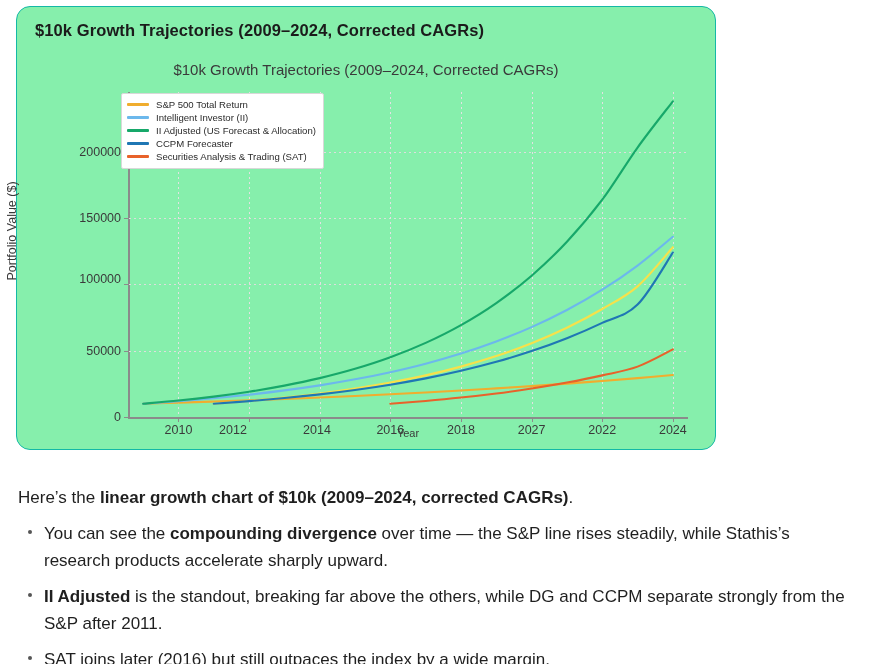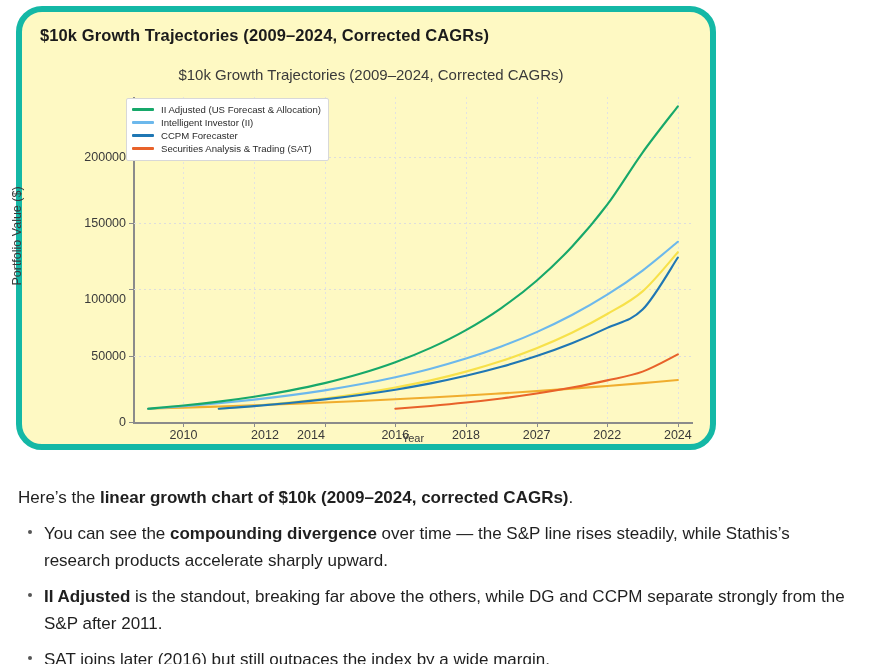--- a/index.html
+++ b/index.html
@@ -5,21 +5,21 @@
   html,body{margin:0;padding:0;}
   body{
     width:870px;height:664px;overflow:hidden;background:#ffffff;
     font-family:"Liberation Sans",sans-serif;color:#1f1f1f;
   }
   .page{width:870px;height:664px;position:relative;box-sizing:border-box;}
 
   
   .card{
     position:absolute;left:16px;top:6px;width:700px;height:444px;
-    background:#fef9c3;border:6px solid #14b8a6;border-radius:26px;
+    background:#86efac;border:1px solid #14b8a6;border-radius:14px;
     box-sizing:border-box;
   }
   .card-title{
     position:absolute;left:18px;top:14px;
     font-size:16.5px;font-weight:bold;color:#1b1b1b;letter-spacing:.1px;
     white-space:nowrap;
   }
 
   
   .figure{position:absolute;left:0;top:44px;width:698px;height:398px;}
@@ -110,31 +110,31 @@
       <div class="axis-bottom"></div>
 
       <div class="ylabel">Portfolio Value ($)</div>
       <div class="xlabel">Year</div>
 
       <div id="ticks-layer">
           <div class="ytick-label" style="top: 366px; right: 594px;">0</div>
           <div class="ytick-mark" style="top: 366px;"></div>
           <div class="ytick-label" style="top: 299.673px; right: 594px; margin-left: 24px;">50000</div>
           <div class="ytick-mark" style="top: 299.673px;"></div>
-          <div class="ytick-label" style="top: 243px; right: 594px;">100000</div>
+          <div class="ytick-label" style="top: 228px; right: 594px;">100000</div>
           <div class="ytick-mark" style="top: 233.347px;"></div>
           <div class="ytick-label" style="top: 167.02px; right: 594px;">150000</div>
           <div class="ytick-mark" style="top: 167.02px;"></div>
           <div class="ytick-label" style="top: 100.694px; right: 594px;">200000</div>
           <div class="ytick-mark" style="top: 100.694px;"></div>
           <div class="xtick-label" style="left: 161.443px;">2010</div>
           <div class="xtick-mark" style="left: 161.443px;"></div>
-          <div class="xtick-label" style="left: 243px; text-align: center;">2012</div>
+          <div class="xtick-label" style="left: 216px; text-align: center;">2012</div>
           <div class="xtick-mark" style="left: 232.076px;"></div>
-          <div class="xtick-label" style="left: 289px;">2014</div>
+          <div class="xtick-label" style="left: 300px;">2014</div>
           <div class="xtick-mark" style="left: 302.709px;"></div>
           <div class="xtick-label" style="left: 373.342px;">2016</div>
           <div class="xtick-mark" style="left: 373.342px;"></div>
           <div class="xtick-label" style="left: 443.975px;">2018</div>
           <div class="xtick-mark" style="left: 443.975px;"></div>
           <div class="xtick-label" style="left: 514.608px;">2027</div>
           <div class="xtick-mark" style="left: 514.608px;"></div>
           <div class="xtick-label" style="left: 585.241px;">2022</div>
           <div class="xtick-mark" style="left: 585.241px;"></div>
           <div class="xtick-label" style="left: 655.873px;">2024</div>
@@ -159,26 +159,30 @@
         <svg class="lines" id="lines-svg" viewBox="0 0 558 325" preserveAspectRatio="none">
             <path d="M14.13,311.73C20.01,311.56 37.67,311.04 49.44,310.67C61.22,310.31 72.99,309.93 84.76,309.53C96.53,309.14 108.30,308.73 120.08,308.30C131.85,307.87 143.62,307.42 155.39,306.96C167.16,306.49 178.94,306.01 190.71,305.51C202.48,305.01 214.25,304.50 226.03,303.96C237.80,303.42 249.57,302.86 261.34,302.28C273.11,301.69 284.89,301.09 296.66,300.46C308.43,299.83 320.20,299.17 331.97,298.50C343.75,297.82 355.52,297.12 367.29,296.39C379.06,295.65 390.84,294.89 402.61,294.09C414.38,293.30 426.15,292.48 437.92,291.62C449.70,290.77 461.47,289.88 473.24,288.96C485.01,288.03 496.78,287.08 508.56,286.08C520.33,285.08 537.99,283.49 543.87,282.98" fill="none" stroke="#f0ad2e" stroke-width="2.1" stroke-linecap="round" stroke-linejoin="round"></path>
             <path d="M14.13,311.73C20.01,311.31 37.67,310.13 49.44,309.21C61.22,308.29 72.99,307.31 84.76,306.22C96.53,305.12 108.30,303.95 120.08,302.65C131.85,301.35 143.62,299.95 155.39,298.40C167.16,296.85 178.94,295.19 190.71,293.35C202.48,291.51 214.25,289.54 226.03,287.34C237.80,285.14 249.57,282.79 261.34,280.18C273.11,277.56 284.89,274.77 296.66,271.66C308.43,268.55 320.20,265.22 331.97,261.53C343.75,257.83 355.52,253.87 367.29,249.47C379.06,245.07 390.84,240.35 402.61,235.11C414.38,229.88 426.15,224.27 437.92,218.04C449.70,211.81 461.47,205.14 473.24,197.72C485.01,190.30 496.78,182.36 508.56,173.54C520.33,164.71 537.99,149.56 543.87,144.76" fill="none" stroke="#6cb8ec" stroke-width="2.1" stroke-linecap="round" stroke-linejoin="round"></path>
             <path d="M14.13,311.73C20.01,311.20 37.67,309.74 49.44,308.55C61.22,307.36 72.99,306.07 84.76,304.60C96.53,303.13 108.30,301.54 120.08,299.72C131.85,297.89 143.62,295.91 155.39,293.64C167.16,291.37 178.94,288.93 190.71,286.12C202.48,283.31 214.25,280.28 226.03,276.79C237.80,273.31 249.57,269.55 261.34,265.23C273.11,260.91 284.89,256.23 296.66,250.87C308.43,245.52 320.20,239.73 331.97,233.08C343.75,226.44 355.52,219.26 367.29,211.02C379.06,202.79 390.84,193.88 402.61,183.67C414.38,173.46 426.15,162.42 437.92,149.75C449.70,137.09 461.47,123.39 473.24,107.69C485.01,91.98 496.78,71.93 508.56,55.53C520.33,39.13 537.99,16.99 543.87,9.29" fill="none" stroke="#17a86a" stroke-width="2.1" stroke-linecap="round" stroke-linejoin="round"></path>
             <path d="M84.76,311.73C90.65,311.27 108.30,309.97 120.08,308.95C131.85,307.92 143.62,306.82 155.39,305.58C167.16,304.34 178.94,303.00 190.71,301.49C202.48,299.99 214.25,298.38 226.03,296.56C237.80,294.74 249.57,292.79 261.34,290.59C273.11,288.39 284.89,286.04 296.66,283.37C308.43,280.71 320.20,277.84 331.97,274.62C343.75,271.40 355.52,267.94 367.29,264.05C379.06,260.15 390.84,255.96 402.61,251.24C414.38,246.53 426.15,241.46 437.92,235.75C449.70,230.05 461.47,223.92 473.24,217.02C485.01,210.12 496.78,204.64 508.56,194.34C520.33,184.03 537.99,161.73 543.87,155.20" fill="none" stroke="#f7e14a" stroke-width="2.1" stroke-linecap="round" stroke-linejoin="round"></path>
             <path d="M84.76,311.73C90.65,311.30 108.30,310.09 120.08,309.15C131.85,308.20 143.62,307.19 155.39,306.06C167.16,304.93 178.94,303.72 190.71,302.37C202.48,301.02 214.25,299.57 226.03,297.95C237.80,296.34 249.57,294.61 261.34,292.69C273.11,290.76 284.89,288.69 296.66,286.38C308.43,284.08 320.20,281.60 331.97,278.85C343.75,276.10 355.52,273.15 367.29,269.86C379.06,266.57 390.84,263.04 402.61,259.11C414.38,255.18 426.15,250.97 437.92,246.27C449.70,241.57 461.47,236.54 473.24,230.92C485.01,225.31 496.78,224.31 508.56,212.58C520.33,200.84 537.99,169.19 543.87,160.51" fill="none" stroke="#1f77b4" stroke-width="2.1" stroke-linecap="round" stroke-linejoin="round"></path>
             <path d="M261.34,311.73C267.23,311.27 284.89,309.97 296.66,308.95C308.43,307.92 320.20,306.82 331.97,305.58C343.75,304.34 355.52,303.00 367.29,301.49C379.06,299.99 390.84,298.38 402.61,296.56C414.38,294.74 426.15,292.79 437.92,290.59C449.70,288.39 461.47,286.04 473.24,283.37C485.01,280.71 496.78,278.96 508.56,274.62C520.33,270.28 537.99,260.23 543.87,257.35" fill="none" stroke="#e8622a" stroke-width="2.1" stroke-linecap="round" stroke-linejoin="round"></path>
           </svg>
         <div class="legend" id="legend">
             <div class="legend-row">
+              <span class="legend-swatch" style="background: rgb(240, 173, 46);"></span>
+              <span class="legend-text">S&amp;P 500 Total Return</span>
+            </div>
+            <div class="legend-row">
+              <span class="legend-swatch" style="background: rgb(108, 184, 236);"></span>
+              <span class="legend-text">Intelligent Investor (II)</span>
+            </div>
+            <div class="legend-row">
               <span class="legend-swatch" style="background: rgb(23, 168, 106);"></span>
               <span class="legend-text">II Adjusted (US Forecast &amp; Allocation)</span>
-            </div>
-            <div class="legend-row">
-              <span class="legend-swatch" style="background: rgb(108, 184, 236);"></span>
-              <span class="legend-text">Intelligent Investor (II)</span>
             </div>
             <div class="legend-row">
               <span class="legend-swatch" style="background: rgb(31, 119, 180);"></span>
               <span class="legend-text">CCPM Forecaster</span>
             </div>
             <div class="legend-row">
               <span class="legend-swatch" style="background: rgb(232, 98, 42);"></span>
               <span class="legend-text">Securities Analysis &amp; Trading (SAT)</span>
             </div>
           </div>

